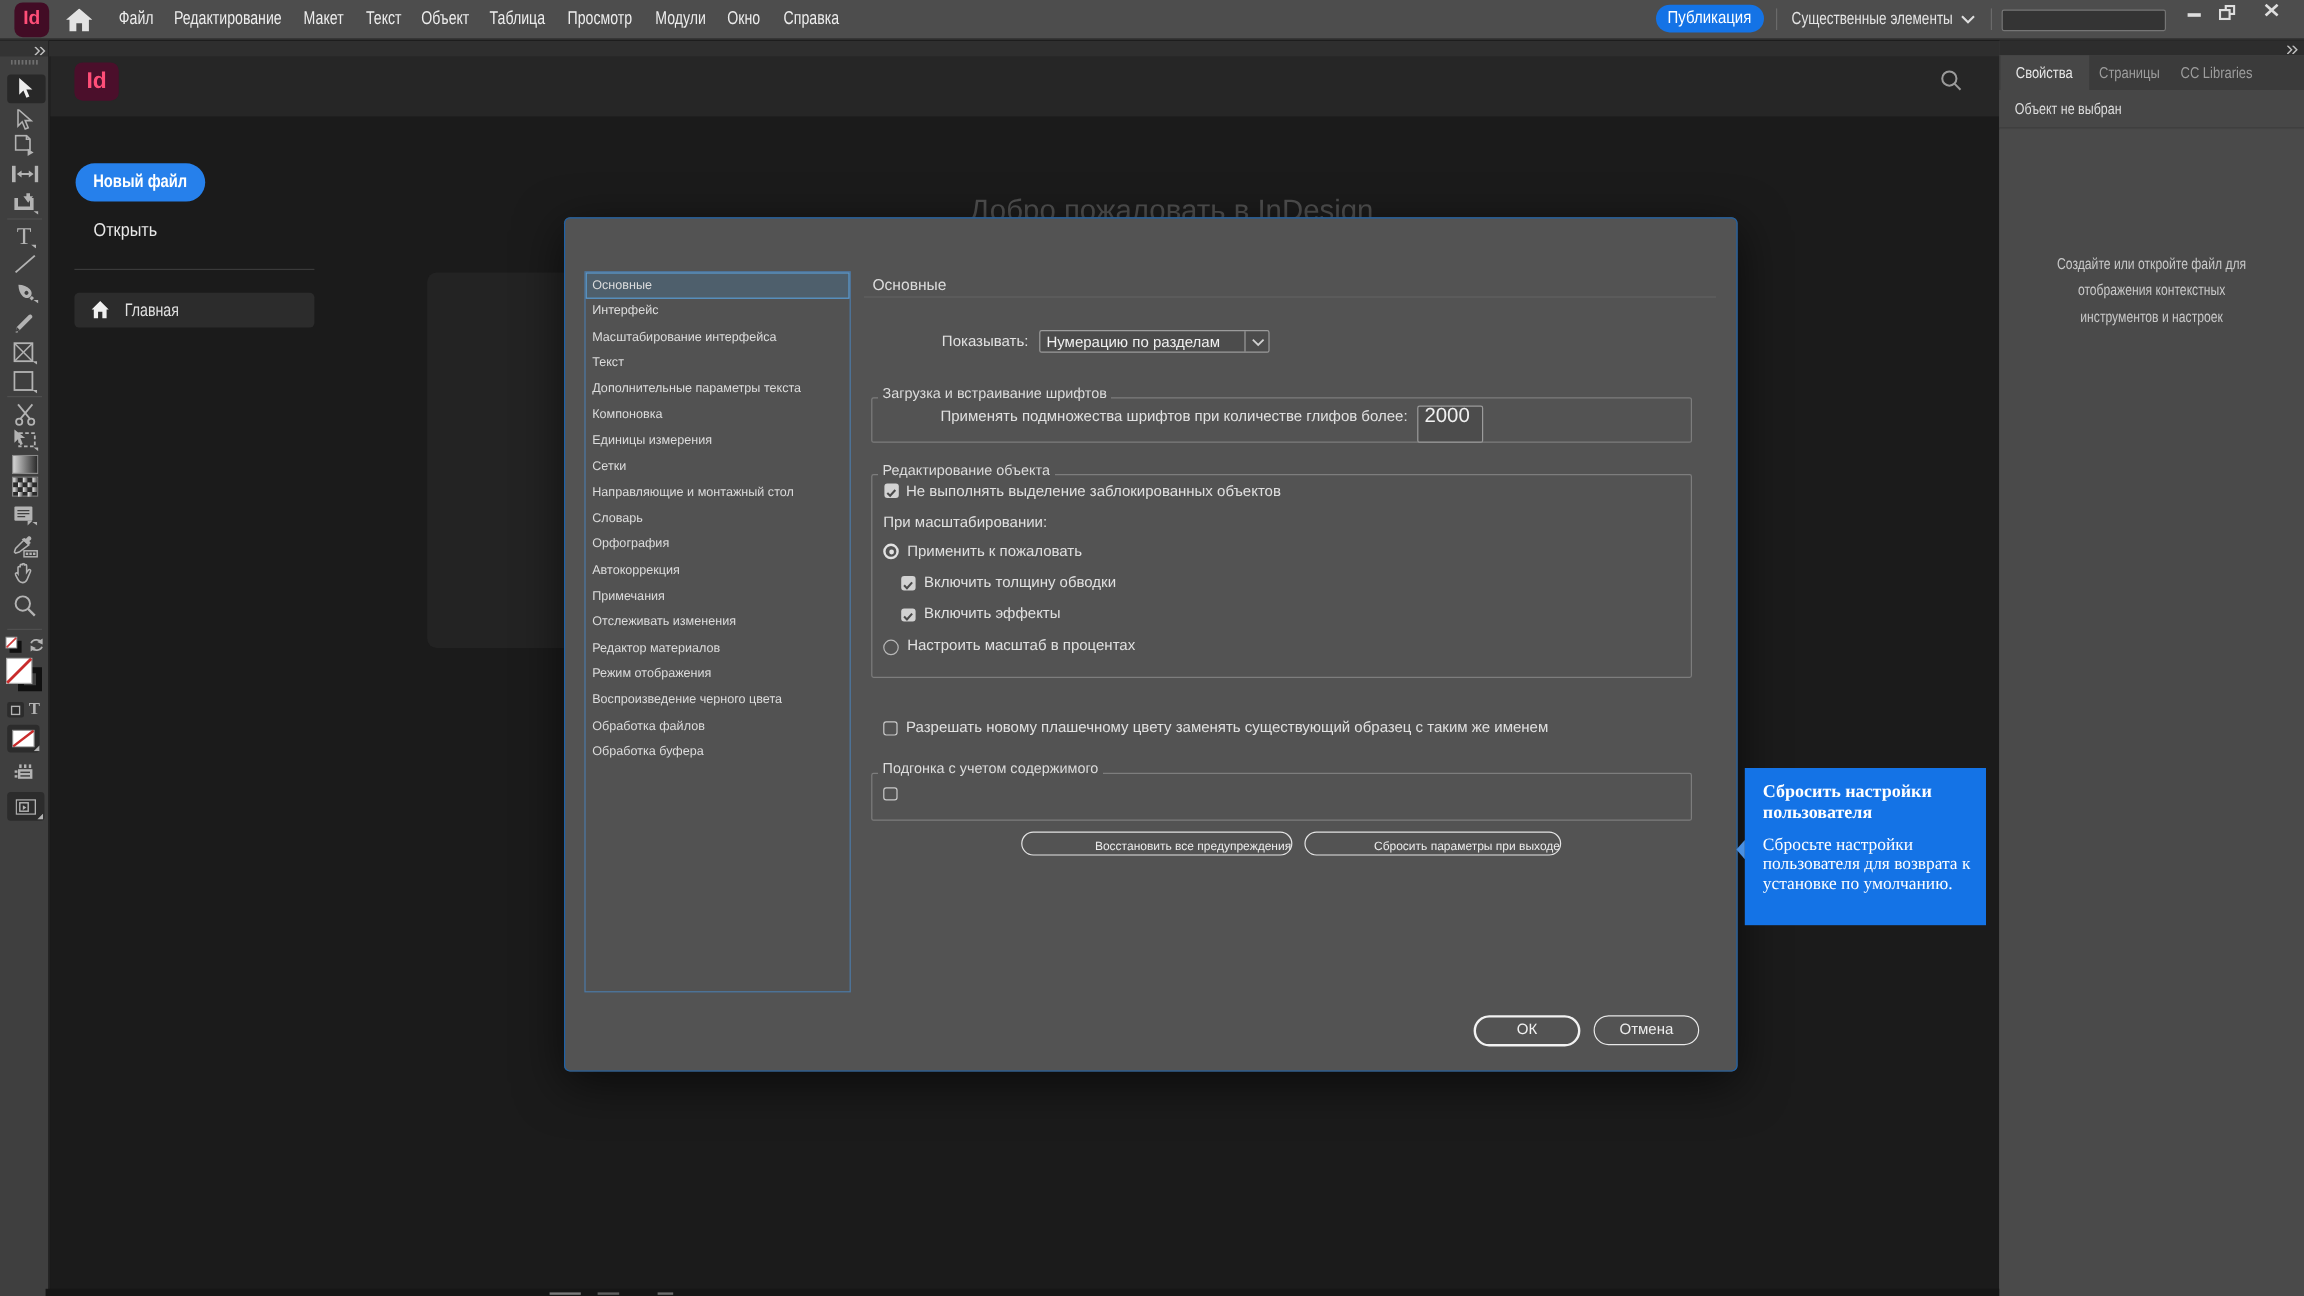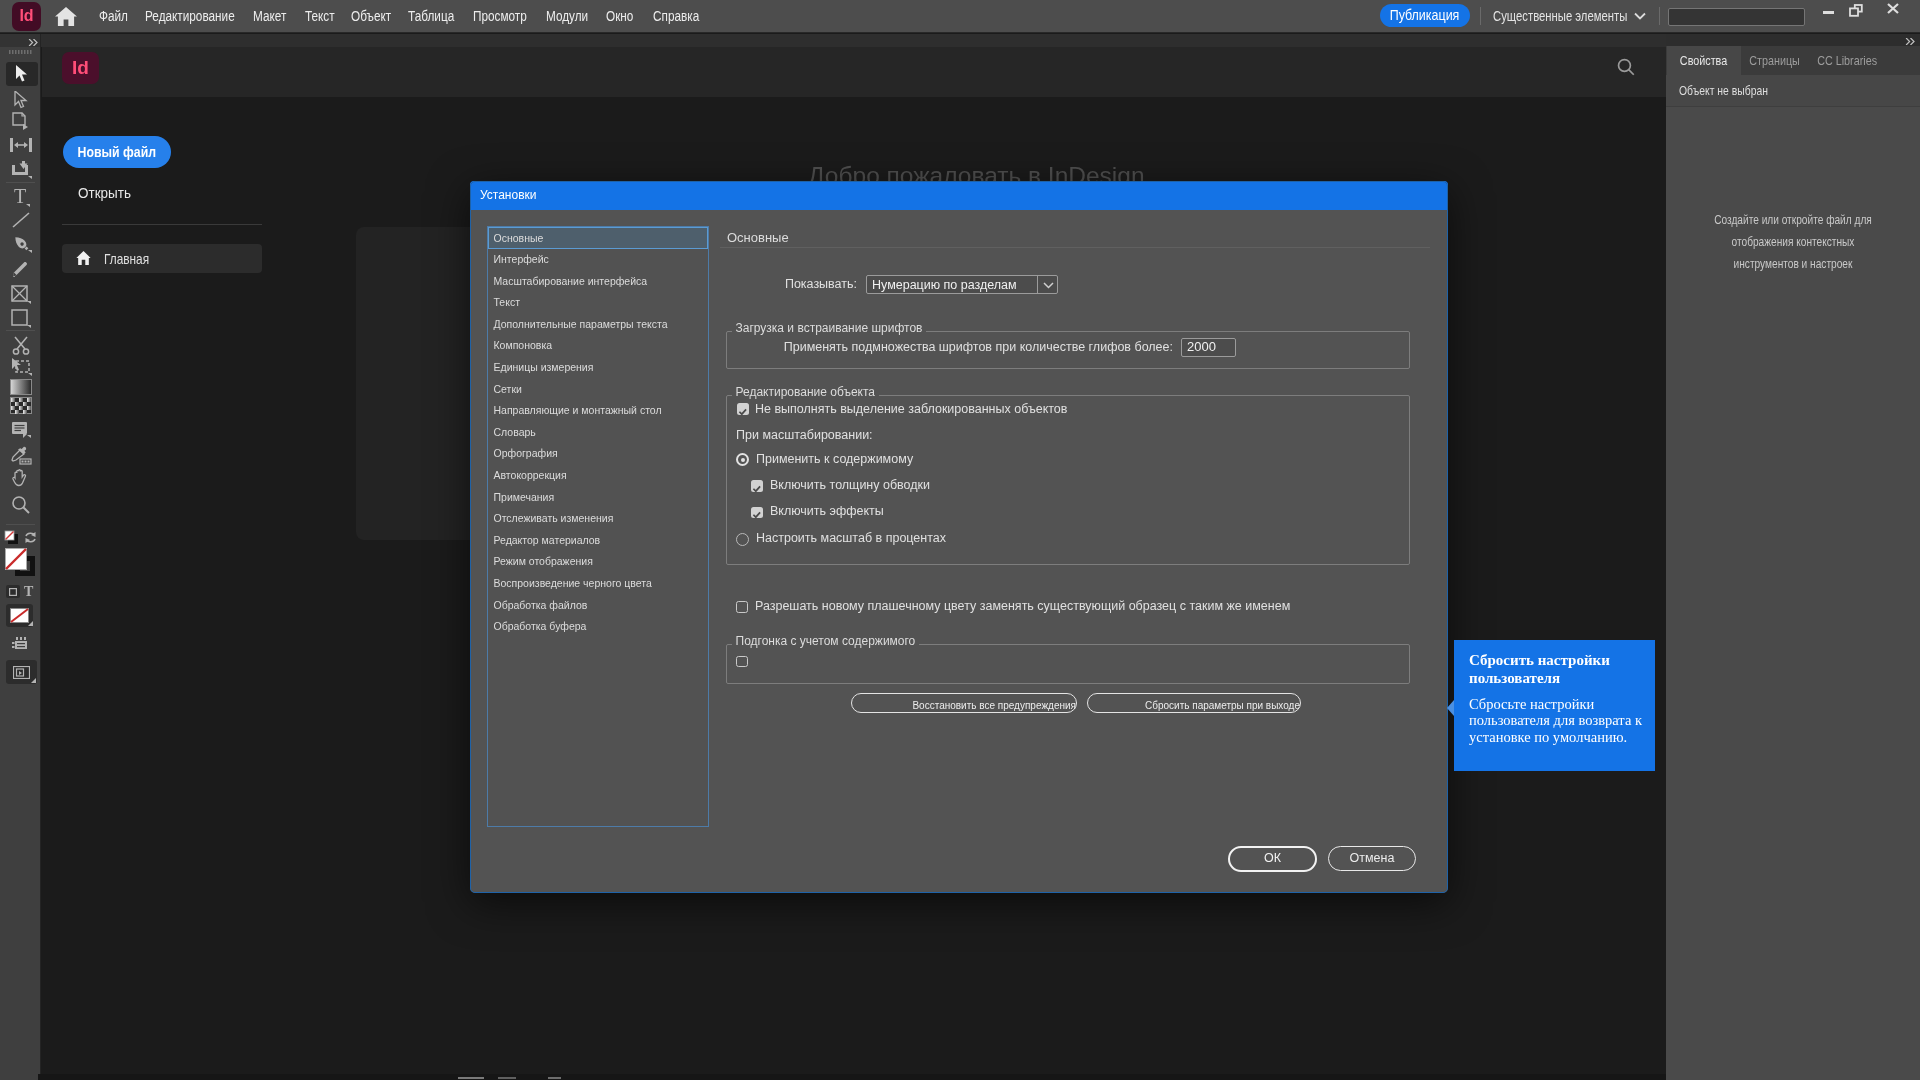--- a/index.html
+++ b/index.html
@@ -59,21 +59,21 @@
   .ditem { height:21.6px; line-height:21.6px; padding-left:5.5px; color:#dcdcdc; font-size:10.5px; }
   .ditem.sel { background:#4e5f6c; border:1px solid #5b9bd3; height:22px; line-height:20px; padding-left:4.5px; }
     .dhdr { position:absolute; left:257px; top:49.5px; color:#dcdcdc; font-size:13px; line-height:13px; }
   .dhdrline { position:absolute; left:250px; top:66px; width:710px; height:1px; background:#606060; }
   fieldset { position:absolute; border:1px solid #7d7d7d; border-radius:2px; width:684px; left:256px; }
   legend { font-size:12px; color:#dcdcdc; padding:0 4px; margin-left:4.5px; line-height:12px; transform:translateY(-3.5px); }
   .lbl { position:absolute; color:#e0e0e0; font-size:12.5px; line-height:13px; white-space:nowrap; }
   .combo { position:absolute; left:396px; top:93.5px; width:192px; height:19px; background:#4c4c4c; border:1px solid #9b9b9b; border-radius:2px; }
   .combo .t { position:absolute; left:5px; top:3.5px; line-height:13px; color:#f0f0f0; font-size:12.5px; white-space:nowrap; }
   .combo .sep { position:absolute; right:19px; top:0; width:1px; height:100%; background:#9b9b9b; }
-  .numin { position:absolute; left:711px; top:157px; width:55px; height:19px; background:#4c4c4c; border:1px solid #9b9b9b; border-radius:2px; color:#f0f0f0; font-size:13px; line-height:16px; padding-left:5px; }
+  .numin { position:absolute; left:711px; top:157px; width:55px; height:31px; background:#4c4c4c; border:1px solid #9b9b9b; border-radius:2px; color:#f0f0f0; font-size:17px; line-height:16px; padding-left:5px; }
   .cb { position:absolute; width:11.5px; height:11.5px; border-radius:2.5px; }
   .cb.on { background:#d2d2d2; }
   .cb.off { border:1px solid #c9c9c9; }
   .radio { position:absolute; width:13px; height:13px; border-radius:50%; }
   .radio.on { border:2px solid #e2e2e2; }
   .radio.on::after { content:""; position:absolute; left:2.5px; top:2.5px; width:4px; height:4px; border-radius:50%; background:#e2e2e2; }
   .radio.off { border:1.5px solid #b8b8b8; }
   .pillbtn { position:absolute; height:20px; border:1px solid #e4e4e4; border-radius:13px; color:#ececec; font-size:10px; text-align:right; line-height:24px; }
   .okbtn { position:absolute; left:758px; top:664.5px; width:89px; height:26px; border:2.5px solid #f2f2f2; border-radius:13px; color:#f2f2f2; font-size:12.5px; text-align:center; line-height:21px; }
   .cancelbtn { position:absolute; left:858px; top:665px; width:88px; height:25px; border:1.5px solid #e8e8e8; border-radius:13px; color:#ececec; font-size:12.5px; text-align:center; line-height:23px; }
@@ -377,21 +377,20 @@
     <div class="rbody">
       <div class="rmsg">Создайте или откройте файл для<br>отображения контекстных<br>инструментов и настроек</div>
     </div>
   </div>
   <svg class="abs" style="left:1905px;top:38px" width="11" height="7" viewBox="0 0 12 8">
       <path d="M1 0 L5 4 L1 8 M6 0 L10 4 L6 8" fill="none" stroke="#c0c0c0" stroke-width="1.4"></path>
     </svg>
 
   <div class="dlgshadow"></div>
   <div class="dialog">
-    <div class="dlgtitle">Установки</div>
     <div class="dlist">
       <div class="ditem sel">Основные</div>
       <div class="ditem">Интерфейс</div>
       <div class="ditem">Масштабирование интерфейса</div>
       <div class="ditem">Текст</div>
       <div class="ditem">Дополнительные параметры текста</div>
       <div class="ditem">Компоновка</div>
       <div class="ditem">Единицы измерения</div>
       <div class="ditem">Сетки</div>
       <div class="ditem">Направляющие и монтажный стол</div>
@@ -426,21 +425,21 @@
 
     <fieldset style="top:208px;height:176px">
         <legend>Редактирование объекта</legend>
       </fieldset>
     <div class="cb on" style="left:267px;top:222px"><svg width="11.5" height="11.5" viewBox="0 0 12 12">
           <polyline points="2.5,6 5,8.5 9.5,3.5" fill="none" stroke="#4a4a4a" stroke-width="1.8"></polyline>
         </svg></div>
     <div class="lbl" style="left:285px;top:221.5px">Не выполнять выделение заблокированных объектов</div>
     <div class="lbl" style="left:266px;top:248px">При масштабировании:</div>
     <div class="radio on" style="left:266px;top:272px"></div>
-    <div class="lbl" style="left:286px;top:272px">Применить к содержимому</div>
+    <div class="lbl" style="left:286px;top:272px">Применить к пожаловать</div>
     <div class="cb on" style="left:281px;top:299px"><svg width="11.5" height="11.5" viewBox="0 0 12 12">
           <polyline points="2.5,6 5,8.5 9.5,3.5" fill="none" stroke="#4a4a4a" stroke-width="1.8"></polyline>
         </svg></div>
     <div class="lbl" style="left:300px;top:297.5px">Включить толщину обводки</div>
     <div class="cb on" style="left:281px;top:325.5px"><svg width="11.5" height="11.5" viewBox="0 0 12 12">
           <polyline points="2.5,6 5,8.5 9.5,3.5" fill="none" stroke="#4a4a4a" stroke-width="1.8"></polyline>
         </svg></div>
     <div class="lbl" style="left:300px;top:323.5px">Включить эффекты</div>
     <div class="radio off" style="left:266px;top:352px"></div>
     <div class="lbl" style="left:286px;top:350.5px">Настроить масштаб в процентах</div>

